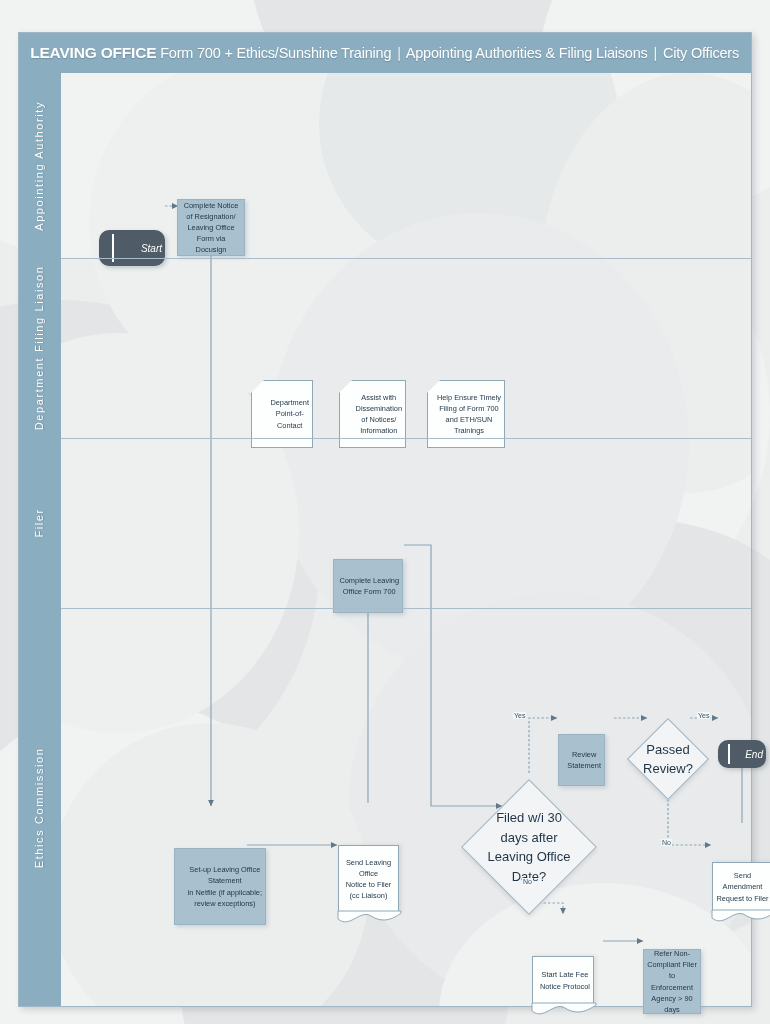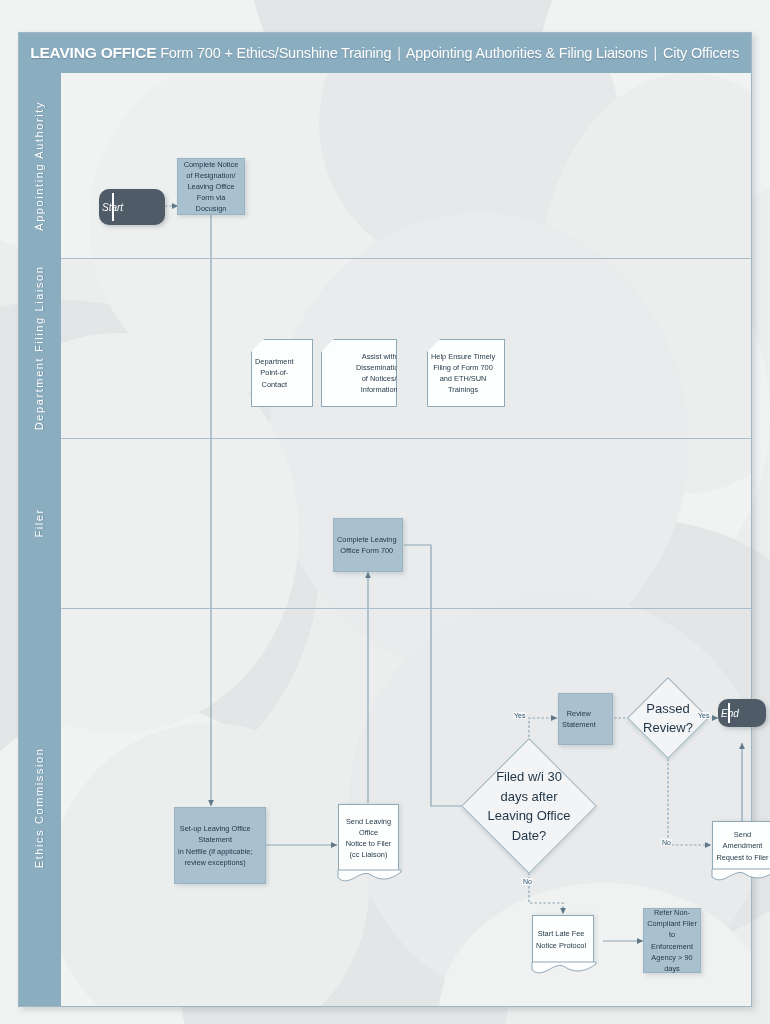--- a/index.html
+++ b/index.html
@@ -141,26 +141,27 @@
     top: 0;
     overflow: visible;
   }
 
   
   .node {
     position: absolute;
     box-sizing: border-box;
     display: flex;
     align-items: center;
-    justify-content: flex-start;
+    justify-content: flex-end;
     text-align: center;
     color: #1f3446;
     font-size: 7.4px;
     line-height: 1.5;
     z-index: 3;
+    margin-top: 41px;
   }
   .node .lbl {
     display: block;
     padding: 0 3px;
     white-space: pre-line;
   }
 
   
   .n-process {
     background: #a9c0ce;
@@ -350,21 +351,21 @@
 Form via Docusign</span>
       </div>
 
       <div class="node n-note" style="left:190px; top:266px; width:62px; height:68px;">
         <span class="corner"></span>
         <span class="lbl">Department
 Point-of-
 Contact</span>
       </div>
 
-      <div class="node n-note" style="left:260px; top:266px; width:76px; height:68px;padding-left:31px;">
+      <div class="node n-note" style="left:278px; top:266px; width:67px; height:68px;padding-left:31px;">
         <span class="corner"></span>
         <span class="lbl">Assist with
 Dissemination
 of Notices/
 Information</span>
       </div>
 
       <div class="node n-note" style="left:366px; top:266px; width:78px; height:68px;">
         <span class="corner"></span>
         <span class="lbl">Help Ensure Timely
@@ -393,21 +394,21 @@
 Notice to Filer
 (cc Liaison)</span>
       </div>
 
       <div class="node n-decision" style="left:420px; top:685px; width:96px; height:96px;">
         <span class="dia"></span>
         <span class="lbl">Filed w/i 30 days after
 Leaving Office Date?</span>
       </div>
 
-      <div class="node n-process" style="left:497px; top:620px; width:55px; height:52px;">
+      <div class="node n-process" style="left:497px; top:620px; width:47px; height:52px;">
         <span class="lbl">Review
 Statement</span>
       </div>
 
       <div class="node n-decision" style="left:578px; top:616px; width:58px; height:58px;">
         <span class="dia"></span>
         <span class="lbl">Passed Review?</span>
       </div>
 
       <div class="node n-term" style="left:657px; top:626px; width:48px; height:28px;">

